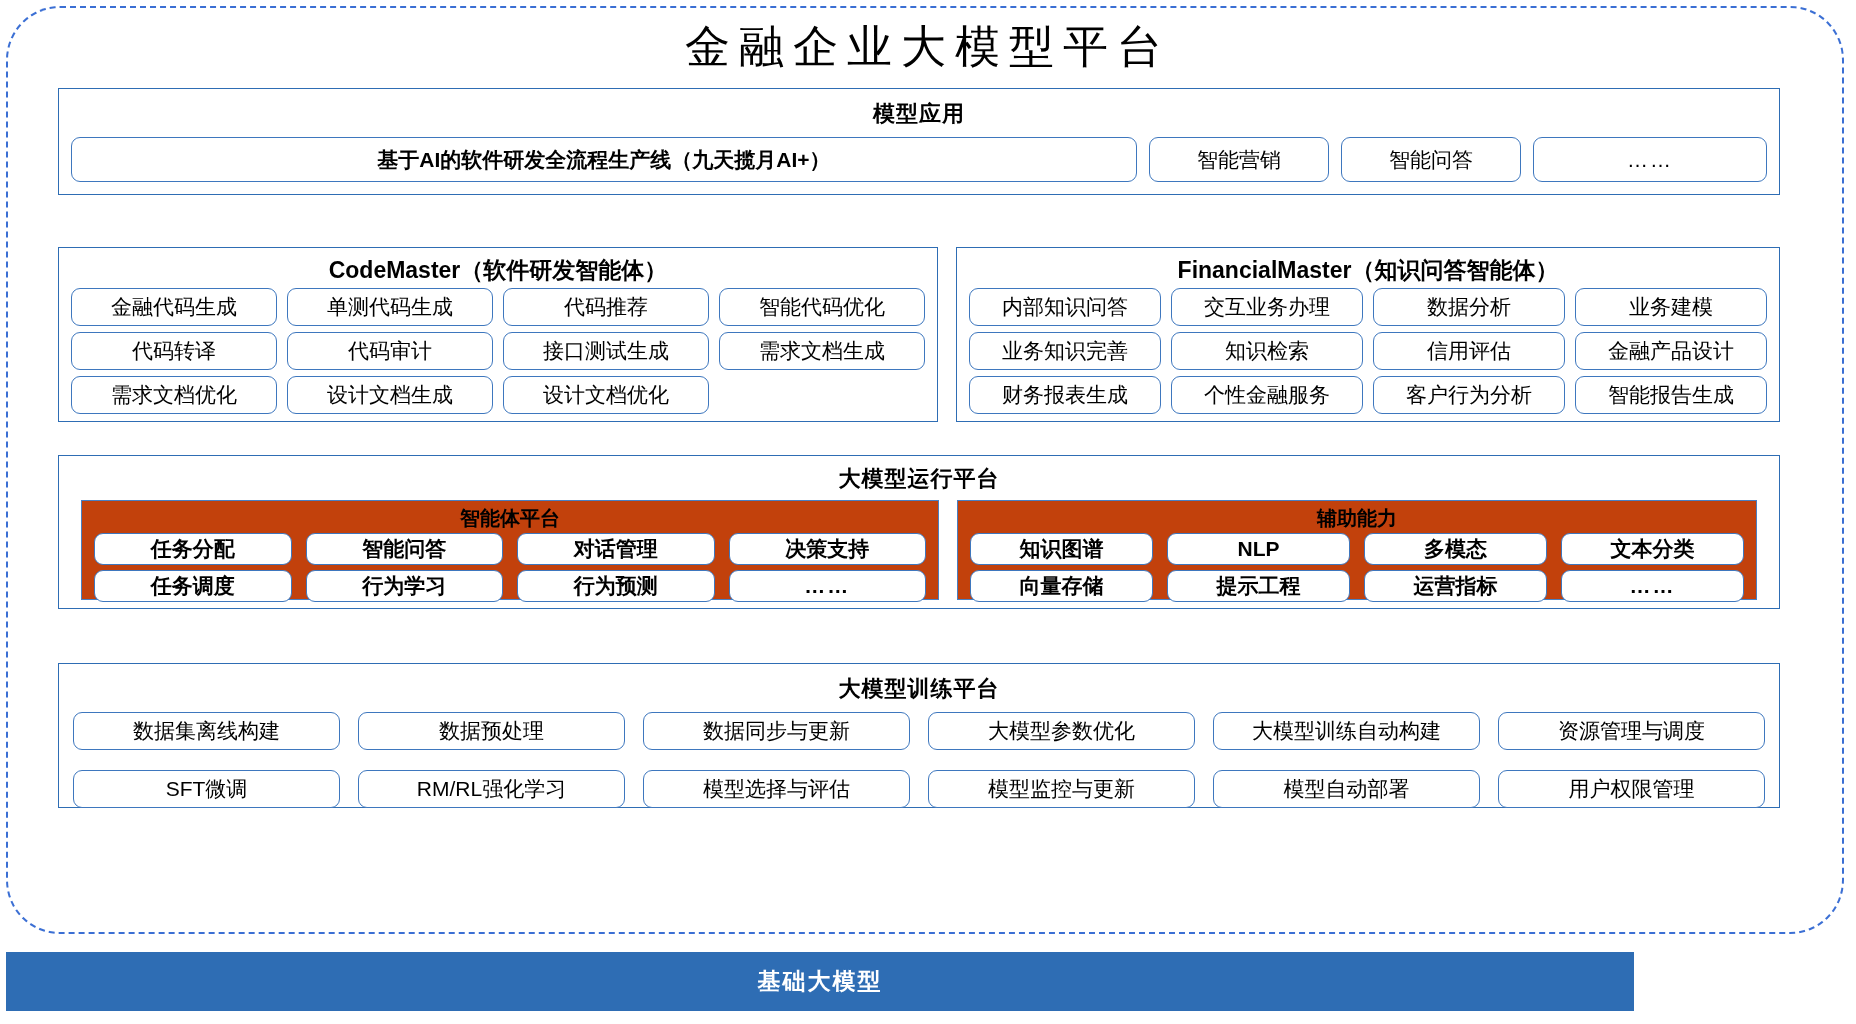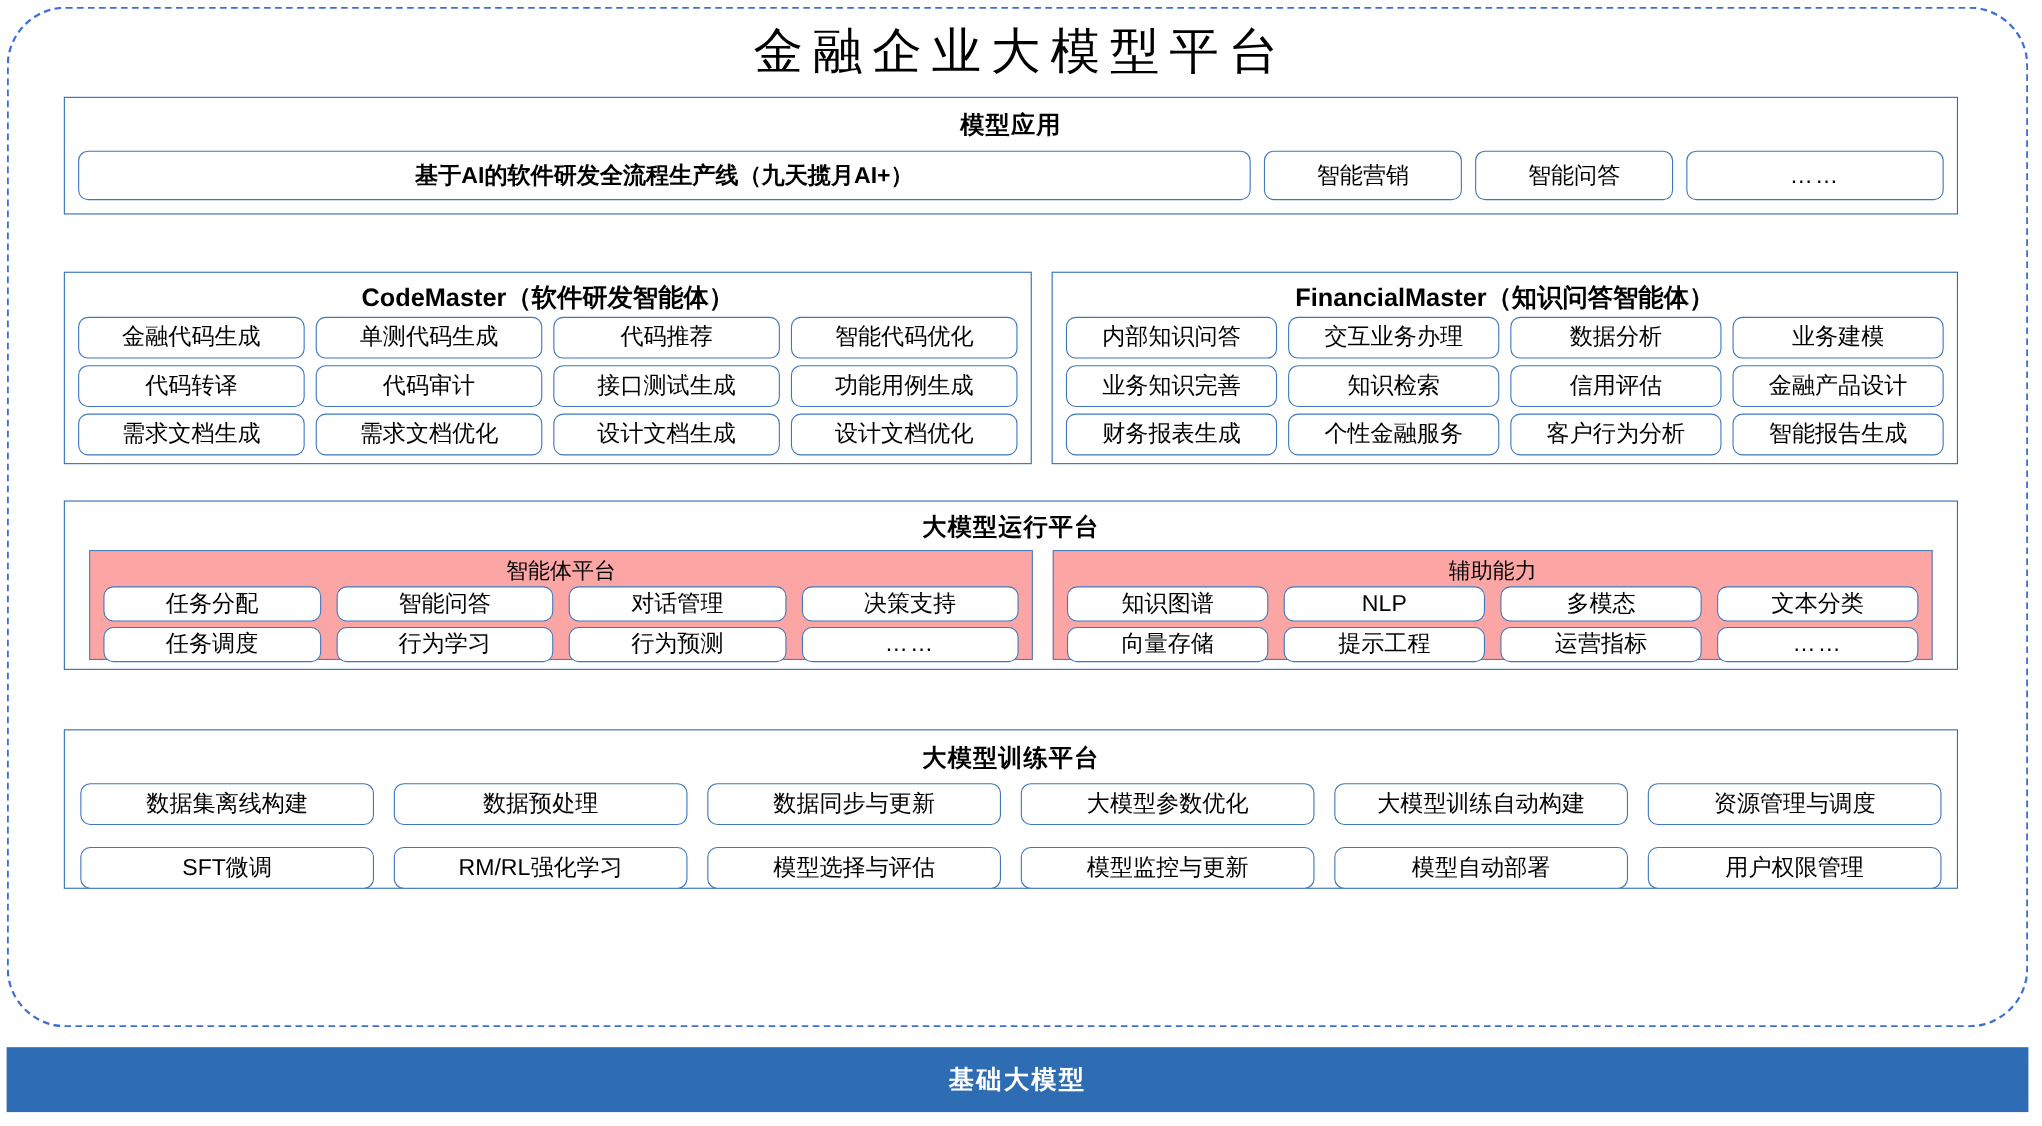--- a/index.html
+++ b/index.html
@@ -148,21 +148,22 @@
     top: 455px;
     height: 154px;
   }
   #section-runtime .section-title { margin-top: 8px; }
   .sub-panel {
     position: absolute;
     top: 44px;
     height: 100px;
     border: 1.2px solid #4A7FC1;
     box-sizing: border-box;
-    background: #fca5a5;
+    background: #c2410c;
+    font-weight: bold;
   }
   #subpanel-agent-platform { left: 22px; width: 858px; }
   #subpanel-aux { left: 898px; width: 800px; }
   .sub-title {
     text-align: center;
     font-size: 20px;
     color: #000000;
     margin-top: 4px;
   }
   .sub-grid {
@@ -191,21 +192,21 @@
     grid-template-columns: repeat(6, 1fr);
     grid-auto-rows: 38px;
     gap: 20px 18px;
   }
 
   
   #foundation-bar {
     position: absolute;
     left: 6px;
     top: 952px;
-    width: 1838px;
+    width: 1628px;
     height: 59px;
     background: #2E6DB4;
     display: flex;
     align-items: center;
     justify-content: center;
     color: #ffffff;
     font-size: 23px;
     font-weight: 700;
     letter-spacing: 2px;
   }
@@ -232,21 +233,20 @@
     <span class="spellcheck">CodeMaster</span><span>（软件研发智能体）</span>
   </div>
   <div class="agent-grid">
     <div class="pill">金融代码生成</div>
     <div class="pill">单测代码生成</div>
     <div class="pill">代码推荐</div>
     <div class="pill">智能代码优化</div>
     <div class="pill">代码转译</div>
     <div class="pill">代码审计</div>
     <div class="pill">接口测试生成</div>
-    <div class="pill">功能用例生成</div>
     <div class="pill">需求文档生成</div>
     <div class="pill">需求文档优化</div>
     <div class="pill">设计文档生成</div>
     <div class="pill">设计文档优化</div>
   </div>
 </div>
 
 <div class="agent-panel" id="panel-financialmaster">
   <div class="agent-title">
     <span class="spellcheck">FinancialMaster</span><span>（知识问答智能体）</span>

